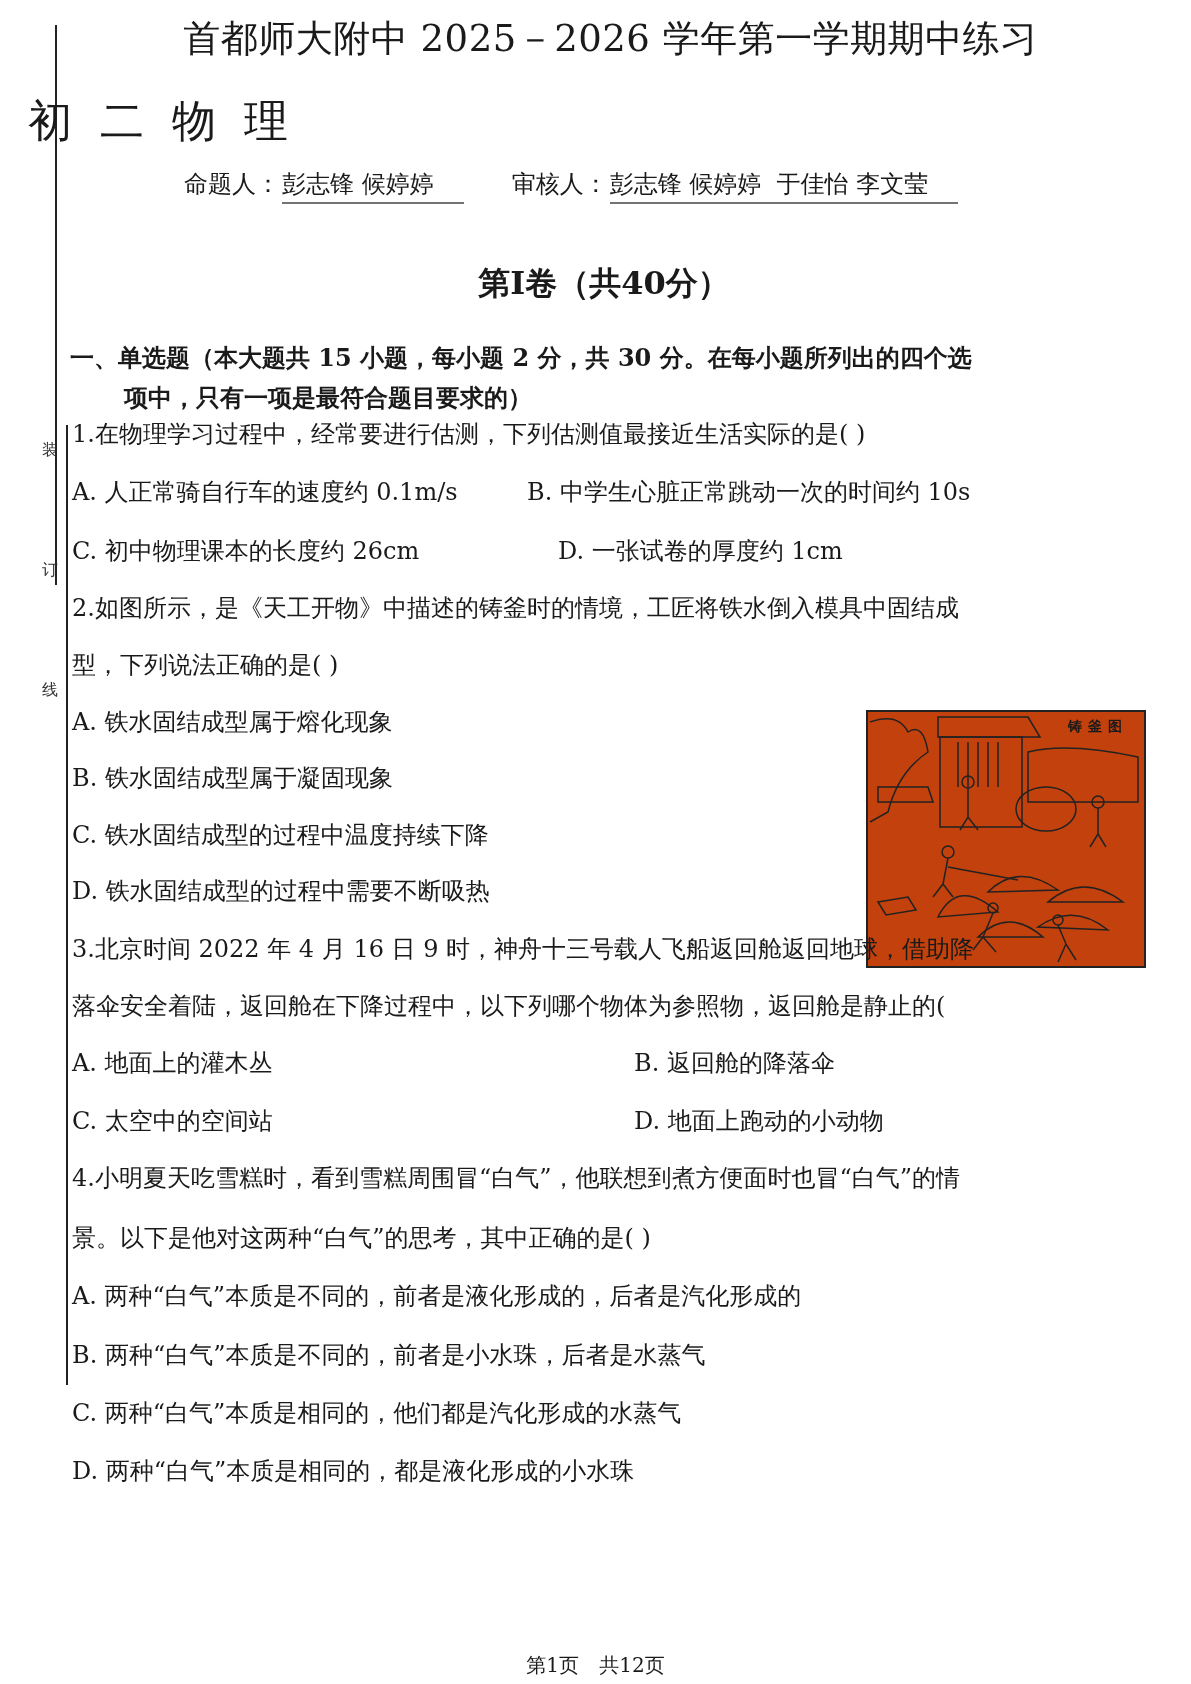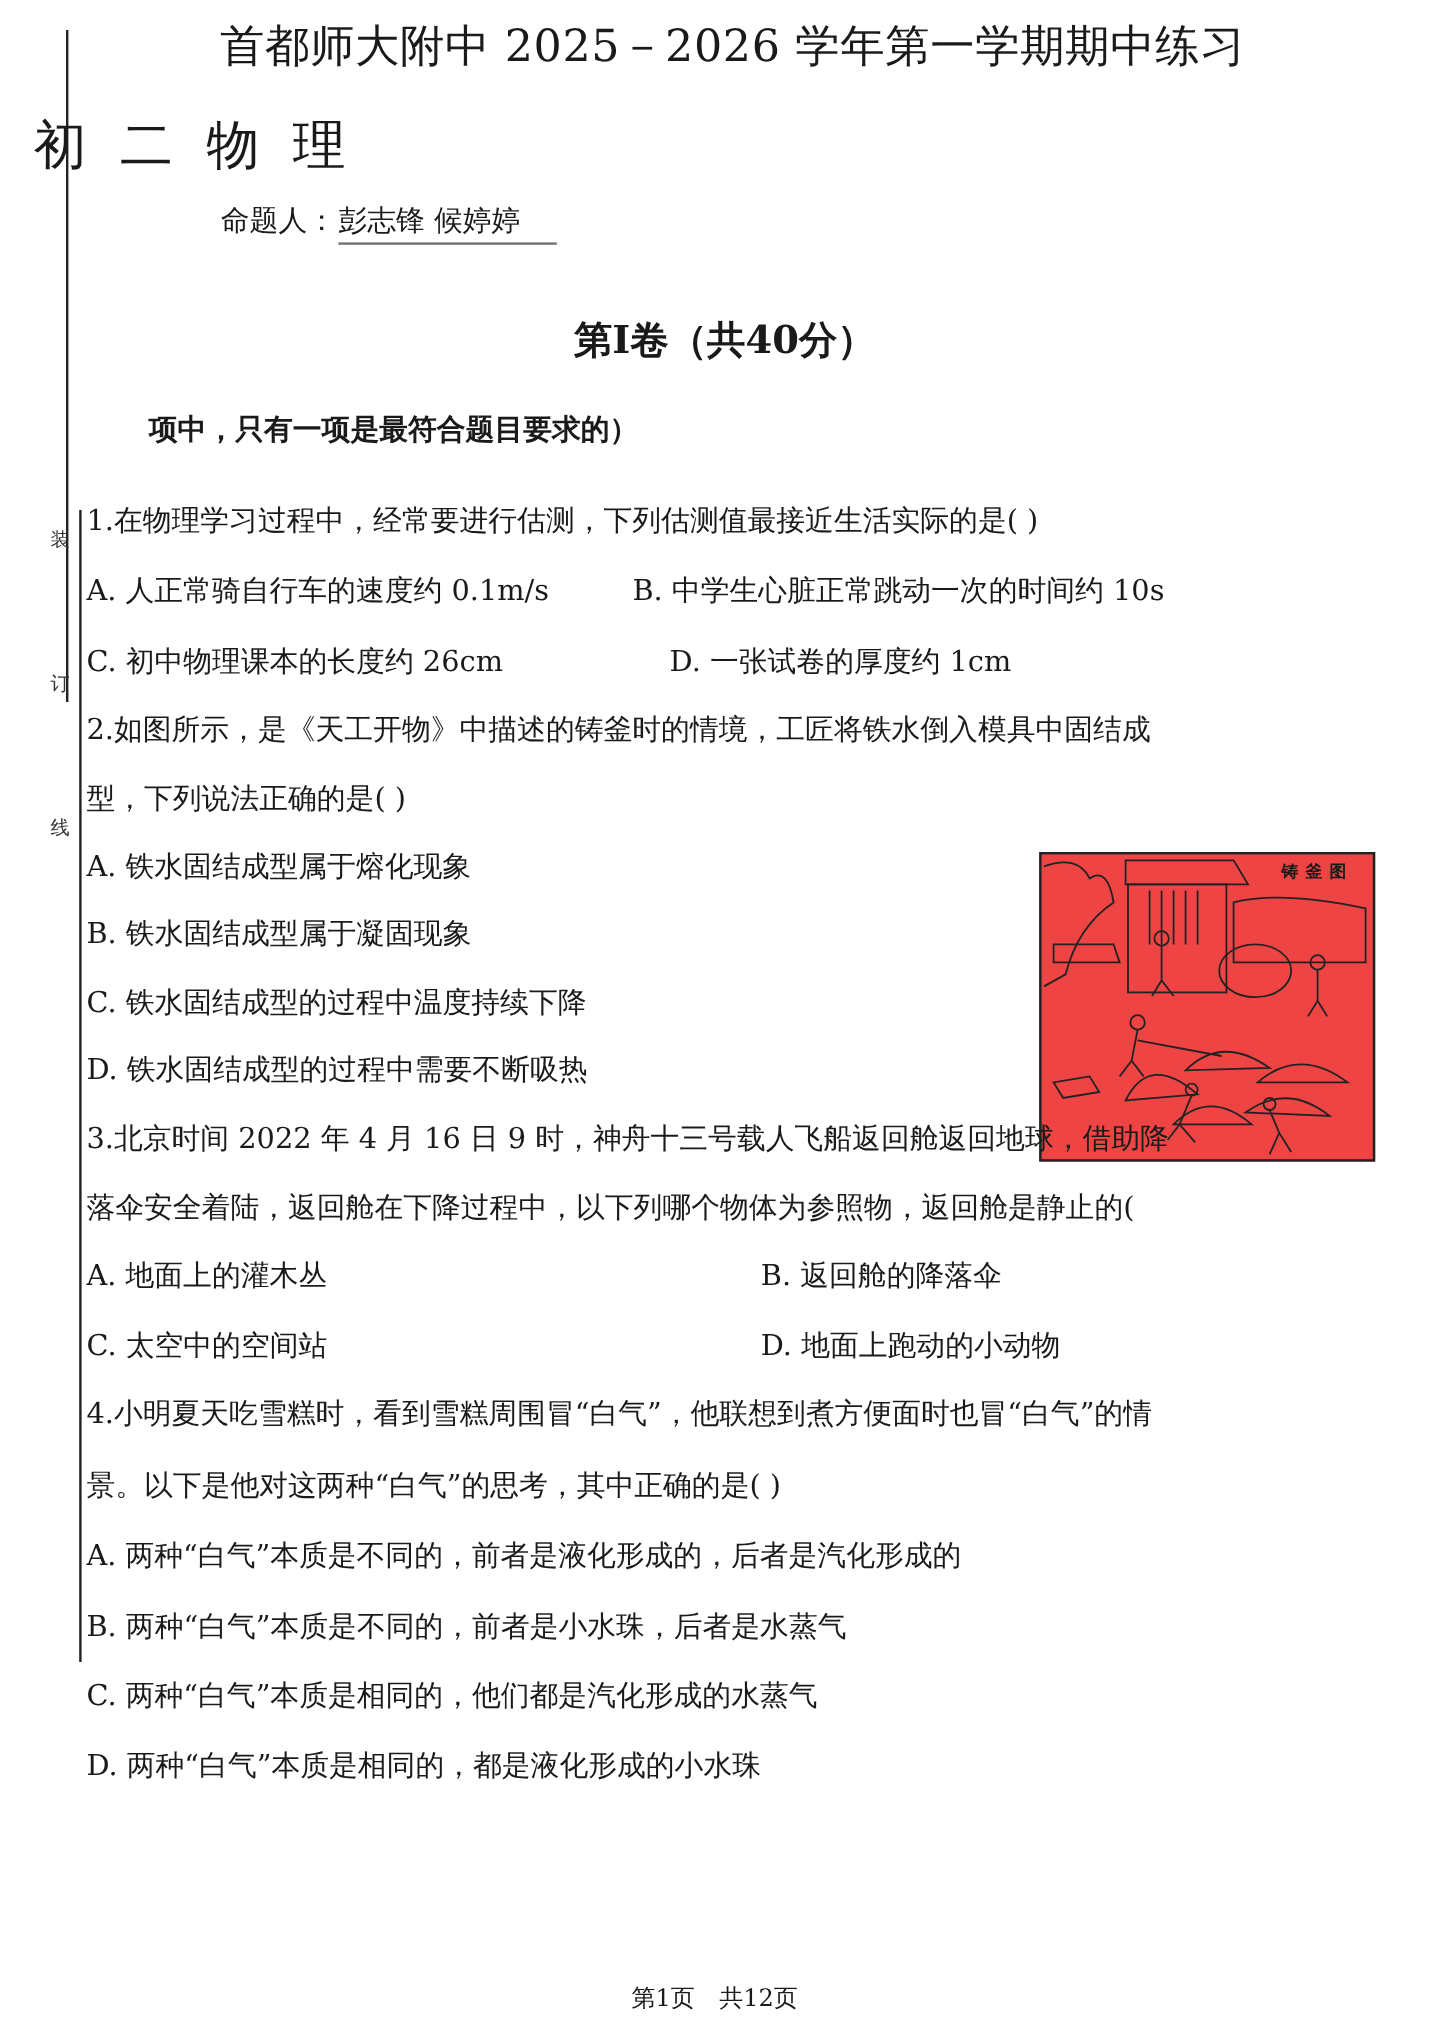--- a/index.html
+++ b/index.html
@@ -13,21 +13,21 @@
   .authors { position:absolute; top:168px; left:184px; font-size:24px; display:flex; gap:4px; }
   .authors .u { border-bottom:2px solid #737373; padding:0 30px 2px 0; }
   .authors .lab { padding-right:2px; }
   .authors .grp { display:flex; }
   .authors .grp + .grp { margin-left:44px; }
   .part { position:absolute; left:0; right:0; top:262px; text-align:center; font-size:32px; font-weight:bold;padding-left:17px; }
   .section { position:absolute; left:70px; width:1080px; top:338px; font-size:24px; font-weight:bold; line-height:40px; }
   .section .l2 { padding-left:54px; }
   .q { position:absolute; left:72px; font-size:24px; white-space:nowrap; }
   .opt { position:absolute; font-size:24px; white-space:nowrap; }
-  .figure { position:absolute; left:866px; top:710px; width:276px; height:254px; border:2px solid #222; background:#ef4444; overflow:hidden; }
+  .figure { position:absolute; left:866px; top:710px; width:276px; height:254px; border:2px solid #222; background:#c2410c; overflow:hidden; }
   .figure .cap { position:absolute; right:16px; top:6px; font-size:14px; font-weight:bold; letter-spacing:6px; }
   .footer { position:absolute; left:0; right:0; top:1652px; text-align:center; font-size:20px; font-weight:normal; }
   .footer span + span { margin-left:14px; }
 </style>
 </head>
 <body>
 
 <div class="margin-line"></div>
 <div class="margin-line2"></div>
 <span class="margin-mark" style="top:440px">装</span>
@@ -35,25 +35,30 @@
 <span class="margin-mark" style="top:680px">线</span>
 
 <div class="title">首都师大附中 2025－2026 学年第一学期期中练习</div>
 <div class="subject">初二物理</div>
 
 <div class="authors">
   <div class="grp">
     <span class="lab">命题人：</span>
     <span class="u">彭志锋 候婷婷</span>
   </div>
+  <div class="grp">
+    <span class="lab">审核人：</span>
+    <span class="u" style="white-space:pre">彭志锋 候婷婷  于佳怡 李文莹</span>
+  </div>
 </div>
 
 <div class="part">第I卷（共40分）</div>
 
 <div class="section">
+  <div>一、单选题（本大题共 15 小题，每小题 2 分，共 30 分。在每小题所列出的四个选</div>
   <div class="l2">项中，只有一项是最符合题目要求的）</div>
 </div>
 
 <div class="q" style="top:418px">1.在物理学习过程中，经常要进行估测，下列估测值最接近生活实际的是(    )</div>
 <div class="opt" style="left:72px; top:476px">A. 人正常骑自行车的速度约 0.1m/s</div>
 <div class="opt" style="left:527px; top:476px">B. 中学生心脏正常跳动一次的时间约 10s</div>
 <div class="opt" style="left:72px; top:535px">C. 初中物理课本的长度约 26cm</div>
 <div class="opt" style="left:558px; top:535px">D. 一张试卷的厚度约 1cm</div>
 
 <div class="q" style="top:592px">2.如图所示，是《天工开物》中描述的铸釜时的情境，工匠将铁水倒入模具中固结成</div>

